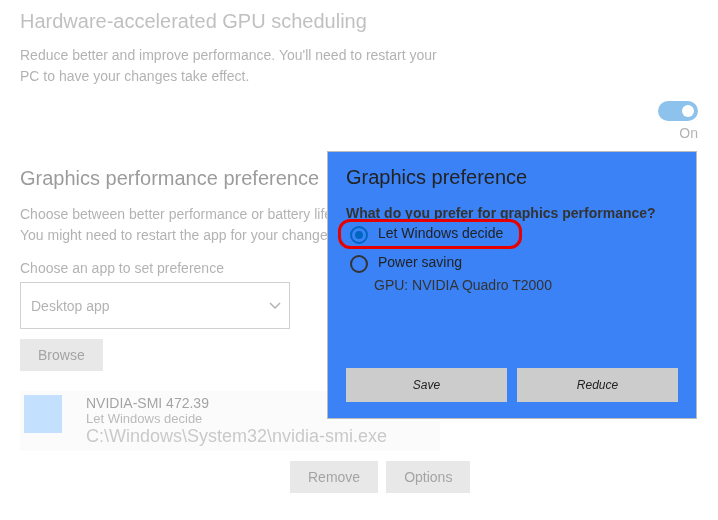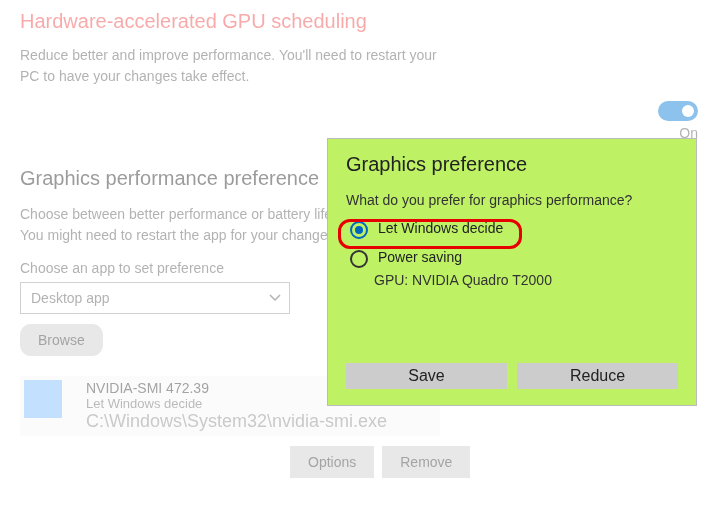--- a/index.html
+++ b/index.html
@@ -7,70 +7,70 @@
     margin: 0; padding: 0;
     width: 718px; height: 520px;
     font-family: "Segoe UI", Arial, sans-serif;
     font-size: 14px;
     color: #333;
     background: #fff;
     overflow: hidden;
     position: relative;
   }
   .page { padding: 10px 20px 20px 20px; }
-  .h1 { font-size: 20px; font-weight: 400; color: #ef4444; margin: 0 0 12px 0; }
+  .h1 { font-size: 20px; font-weight: 400; color: #737373; margin: 0 0 12px 0; }
   .body-text { color: #555; line-height: 1.5; max-width: 440px; margin: 0 0 14px 0; }
   .toggle-row { display: flex; align-items: flex-end; gap: 4px; margin-bottom: 26px; flex-direction: column; }
   .toggle {
     width: 40px; height: 20px; border-radius: 10px;
     background: #0078d4; position: relative;
   }
   .toggle-knob {
     position: absolute; width: 12px; height: 12px; border-radius: 50%;
     background: #fff; top: 4px; right: 4px;
   }
   .toggle-label { color: #555; }
   .h2 { font-size: 20px; font-weight: 400; color: #222; margin: 0 0 14px 0; }
   .label { color: #555; margin-bottom: 6px; }
   .select {
-    width: 270px; height: 32px; border: 1px solid #999;
+    width: 270px; height: 47px; border: 1px solid #999;
     display: flex; align-items: center; justify-content: space-between;
     padding: 0 8px 0 10px; color: #555; background: #fff;
     margin-bottom: 10px;
   }
   .chevron { width: 12px; height: 12px; }
   .btn {
     background: #ccc; color: #333;
     border: none; padding: 0 18px; height: 32px;
     font-size: 14px; font-family: inherit;
   }
-  .browse-btn { margin-bottom: 20px; background:#ccc;border-radius:11px; }
+  .browse-btn { margin-bottom: 20px; background:#ccc; }
   .app-row {
     display: flex; align-items: flex-start; gap: 24px;
     background: #f7f7f7; padding: 4px 0 4px 4px; width: 420px;
   }
   .app-icon { width: 38px; height: 38px; background: #7abaff; flex-shrink: 0; }
   .app-text .app-name { color: #333; }
   .app-text .app-pref { color: #666; font-size: 13px; }
   .app-text .app-path { color: #888; font-size: 18px; }
   .app-actions { display: flex; gap: 8px; margin: 10px 0 0 270px; }
   .overlay {
     position: absolute; inset: 0;
     background: rgba(255,255,255,0.55);
   }
   .dialog {
     position: absolute;
-    left: 327px; top: 138px;
+    left: 327px; top: 151px;
     width: 370px; height: 268px;
-    background: #bef264;
+    background: #3b82f6;
     border: 1px solid #bbb;
     padding: 14px 18px 16px 18px;
   }
   .dialog-title { font-size: 20px; font-weight: 400; color: #222; margin-bottom: 16px; }
-  .dialog-q { color: #333; margin-bottom: 10px; }
+  .dialog-q { color: #333; margin-bottom: 2px; font-weight: bold; }
   .opt {
     display: flex; align-items: flex-start; gap: 10px;
     margin-bottom: 6px; padding: 2px 4px;
   }
   .opt .radio {
     width: 18px; height: 18px; border: 2px solid #333; border-radius: 50%;
     flex-shrink: 0; position: relative; margin-top: 1px;
   }
   .opt.selected .radio::after {
     content: ""; position: absolute; inset: 3px; border-radius: 50%;
@@ -83,22 +83,22 @@
     position: absolute;
     border: 3px solid #e60000;
     border-radius: 12px;
     pointer-events: none;
   }
   .dialog-buttons {
     display: flex; gap: 10px; position: absolute;
     left: 18px; right: 18px; bottom: 16px;
   }
   .dialog-buttons .dbtn {
-    flex: 1; height: 26px; background: #ccc; border: none;
-    font-size: 16px; font-family: inherit; color: #222;
+    flex: 1; height: 34px; background: #ccc; border: none;
+    font-size: 12px; font-family: inherit; color: #222; font-style: italic;
   }
 </style>
 </head>
 <body>
 
 <div class="page">
 
   <div class="h1">Hardware-accelerated GPU scheduling</div>
   <div class="body-text">
     <span>Reduce better and improve performance. You'll need to restart your</span><br>
@@ -128,22 +128,22 @@
 
   <div class="app-row">
     <div class="app-icon"></div>
     <div class="app-text">
       <div class="app-name">NVIDIA-SMI 472.39</div>
       <div class="app-pref">Let Windows decide</div>
       <div class="app-path">C:\Windows\System32\nvidia-smi.exe</div>
     </div>
   </div>
   <div class="app-actions">
+    <button class="btn">Remove</button>
     <button class="btn">Options</button>
-    <button class="btn">Remove</button>
   </div>
 
 </div>
 
 <div class="overlay"></div>
 
 <div class="dialog">
   <div class="dialog-title">Graphics preference</div>
   <div class="dialog-q">What do you prefer for graphics performance?</div>
 

